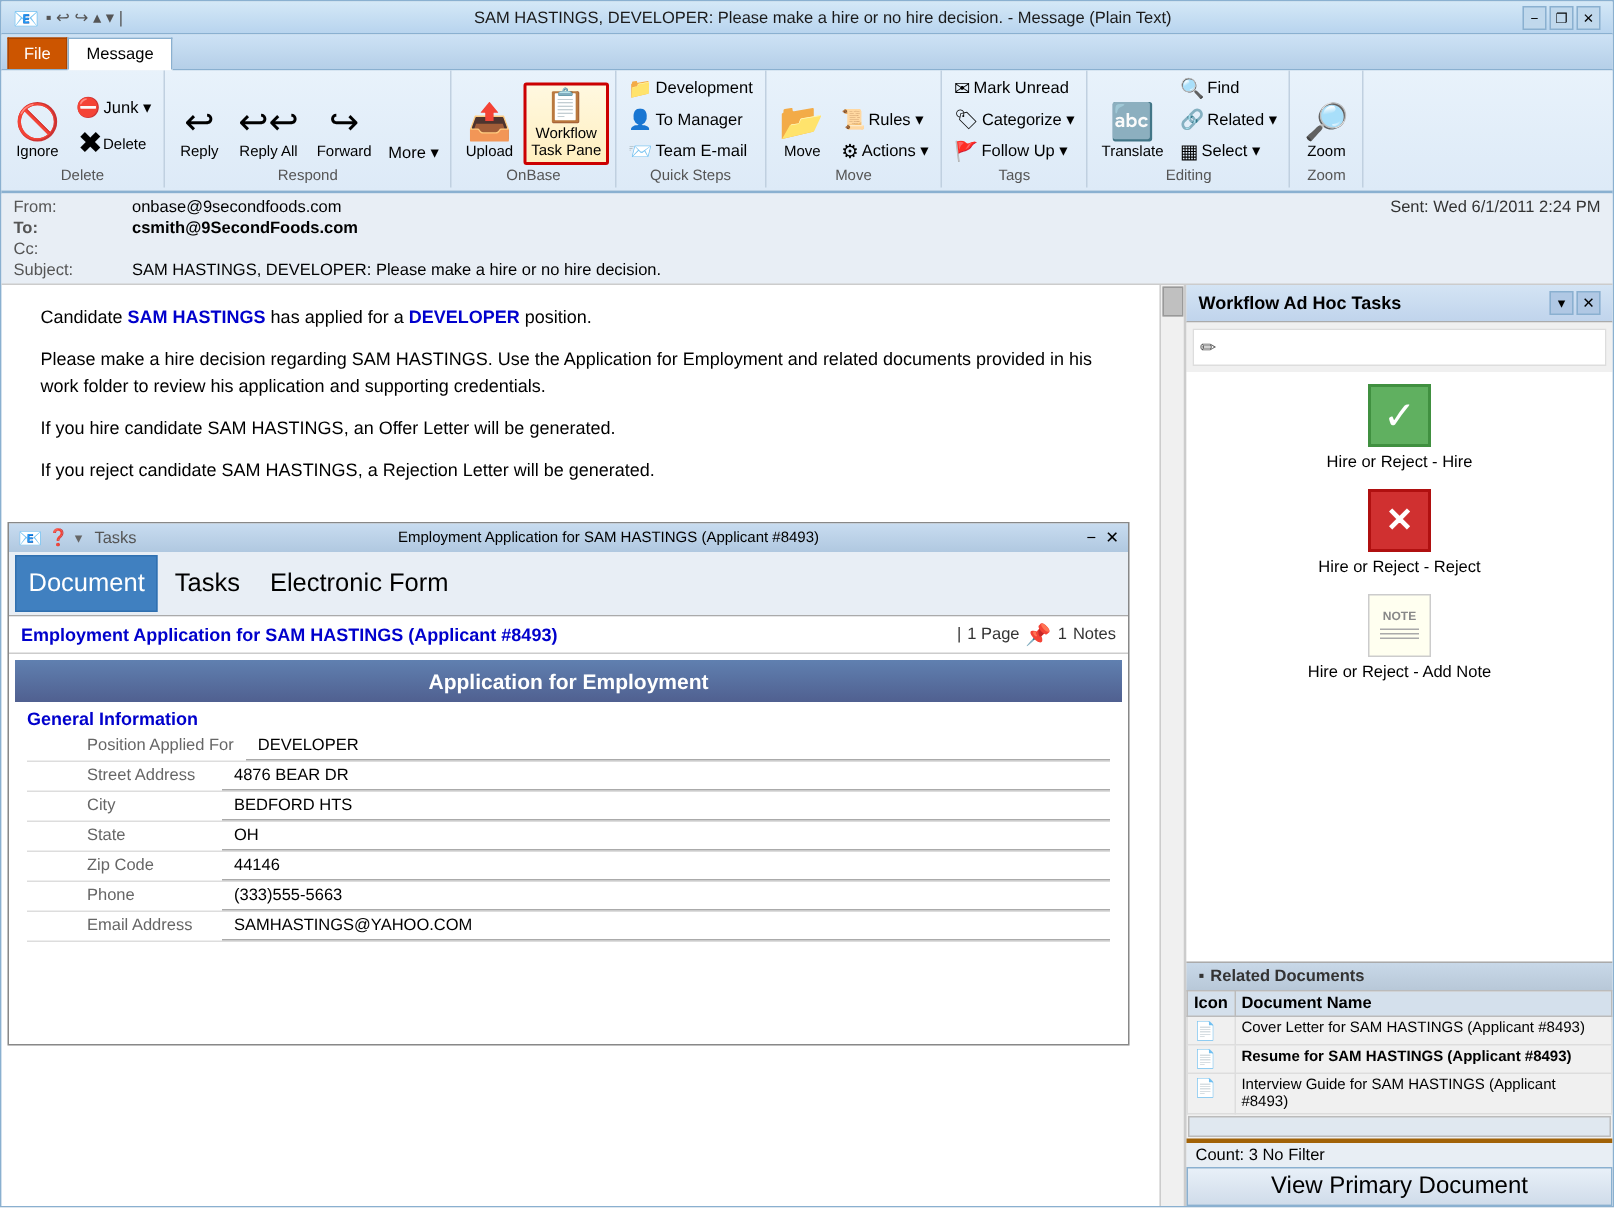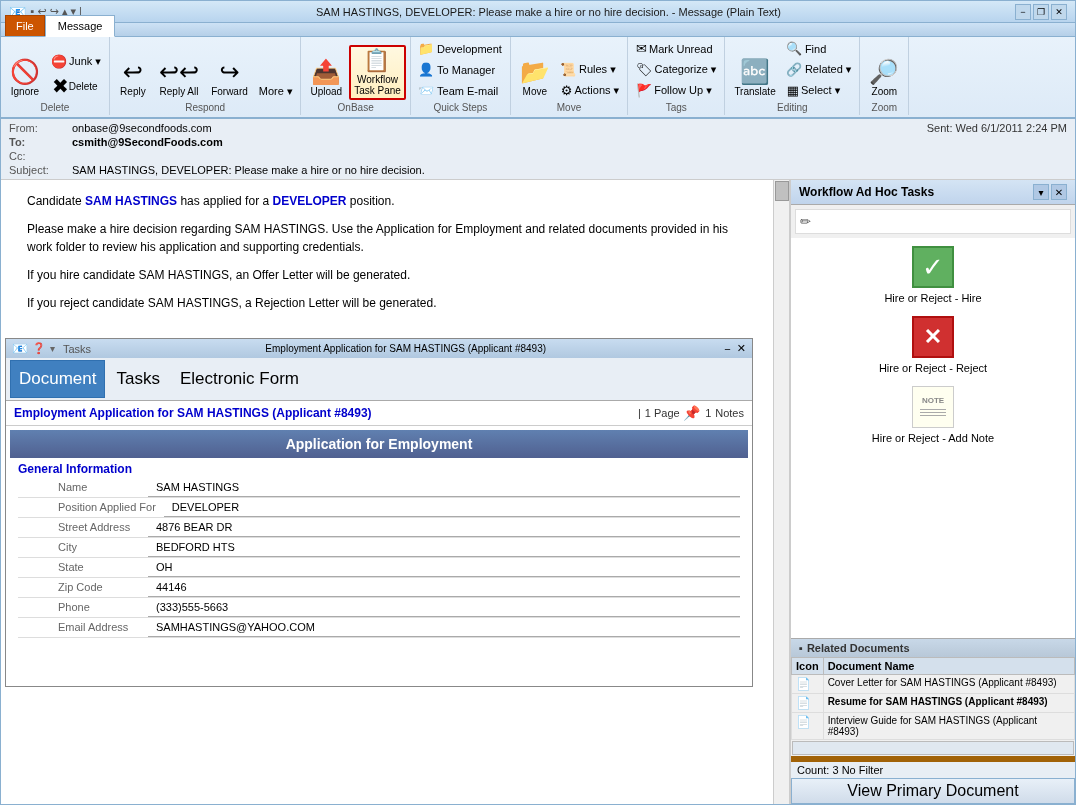--- a/index.html
+++ b/index.html
@@ -16,21 +16,21 @@
       border-bottom: 1px solid #8ab0d0;
     }
     .title-bar-left { display: flex; align-items: center; gap: 4px; }
     .title-bar-title { font-size: 11px; color: #1a1a1a; flex: 1; text-align: center; }
     .title-bar-controls { display: flex; gap: 2px; }
     .title-btn { width: 16px; height: 16px; background: #c0d8ec; border: 1px solid #8ab0d0; font-size: 9px; cursor: pointer; display: flex; align-items: center; justify-content: center; }
 
     
     .ribbon-tabs {
       background: linear-gradient(to bottom, #cde2f5, #b5cfe8);
-      height: 14px;
+      height: 24px;
       display: flex;
       align-items: flex-end;
       padding: 0 4px;
       border-bottom: 1px solid #8ab0d0;
     }
     .ribbon-tab {
       padding: 4px 12px;
       font-size: 11px;
       cursor: pointer;
       border: 1px solid transparent;
@@ -204,21 +204,21 @@
       padding: 2px 4px;
       border: 1px solid #ddd;
       vertical-align: top;
     }
     .doc-icon { color: #888; font-size: 12px; }
 
     .related-footer {
       background: #e8eef4;
       padding: 2px 6px;
       font-size: 11px;
-      border-top: 6px solid #a16207;
+      border-top: 3px solid #a16207;
       display: flex;
       justify-content: space-between;
       align-items: center;
     }
     .scrollbar-h {
       height: 14px;
       background: #e0e8f0;
       border: 1px solid #bbb;
       margin: 1px;
     }
@@ -246,21 +246,21 @@
       display: flex;
       flex: 1;
       overflow: hidden;
     }
 
     .header-row {
       background: #e8eef5;
       display: flex;
       padding: 3px 8px;
       border-bottom: 1px solid #ccc;
-      gap: 8px;
+      gap: 24px;
       font-size: 11px;
     }
     .header-label { color: #555; min-width: 55px; }
     .header-value { color: #000; }
     .header-sent { margin-left: auto; color: #333; }
 
     
     .ribbon-wrapper {
       background: linear-gradient(to bottom, #e8f2fb, #ddeaf7);
       border-bottom: 2px solid #8ab0d0;
@@ -593,24 +593,20 @@
                 <span>1</span>
                 <span>Notes</span>
               </div>
             </div>
             <div class="viewer-content">
               <div class="app-form">
                 <div class="form-title-bar">Application for Employment</div>
                 <div class="form-section-label">General Information</div>
                 <div class="form-table">
 
-                <div class="form-row">
-                      <span class="form-label">Name</span>
-                      <span class="form-value">SAM HASTINGS</span>
-                    </div>
                     <div class="form-row">
                       <span class="form-label">Position Applied For</span>
                       <span class="form-value">DEVELOPER</span>
                     </div>
                     <div class="form-row">
                       <span class="form-label">Street Address</span>
                       <span class="form-value">4876 BEAR DR</span>
                     </div>
                     <div class="form-row">
                       <span class="form-label">City</span>

